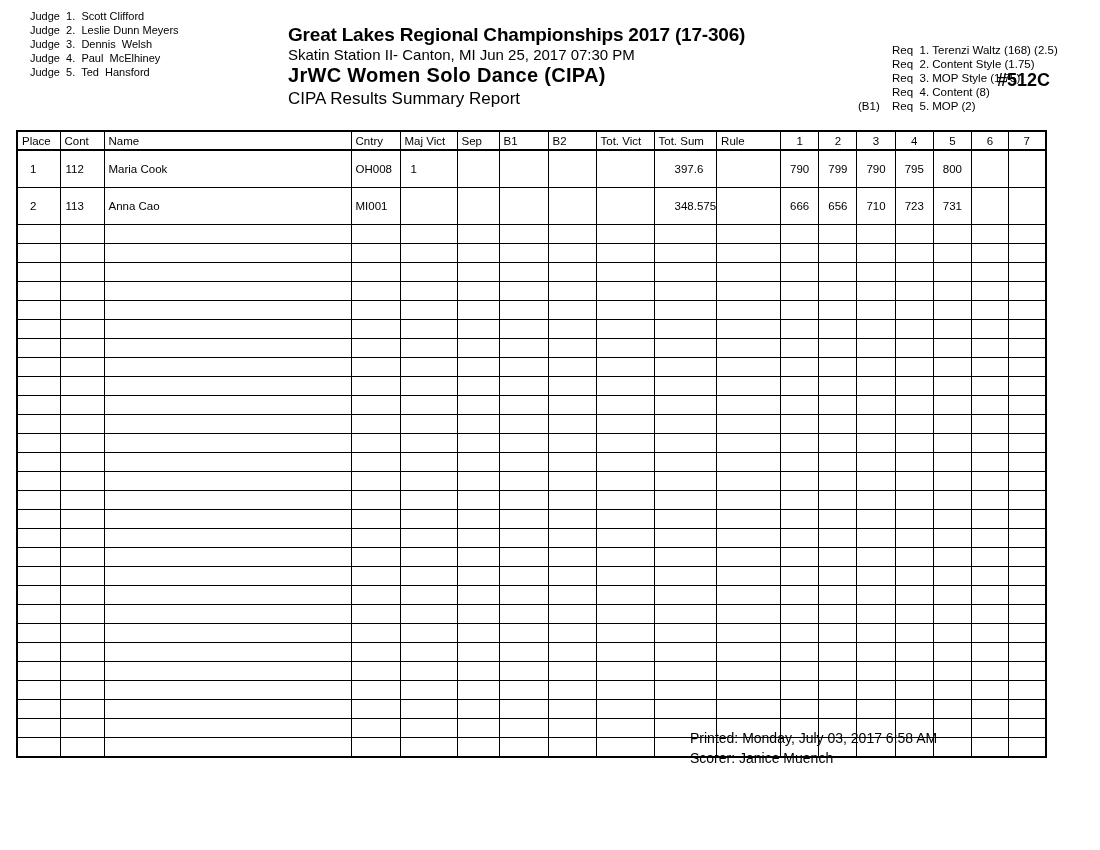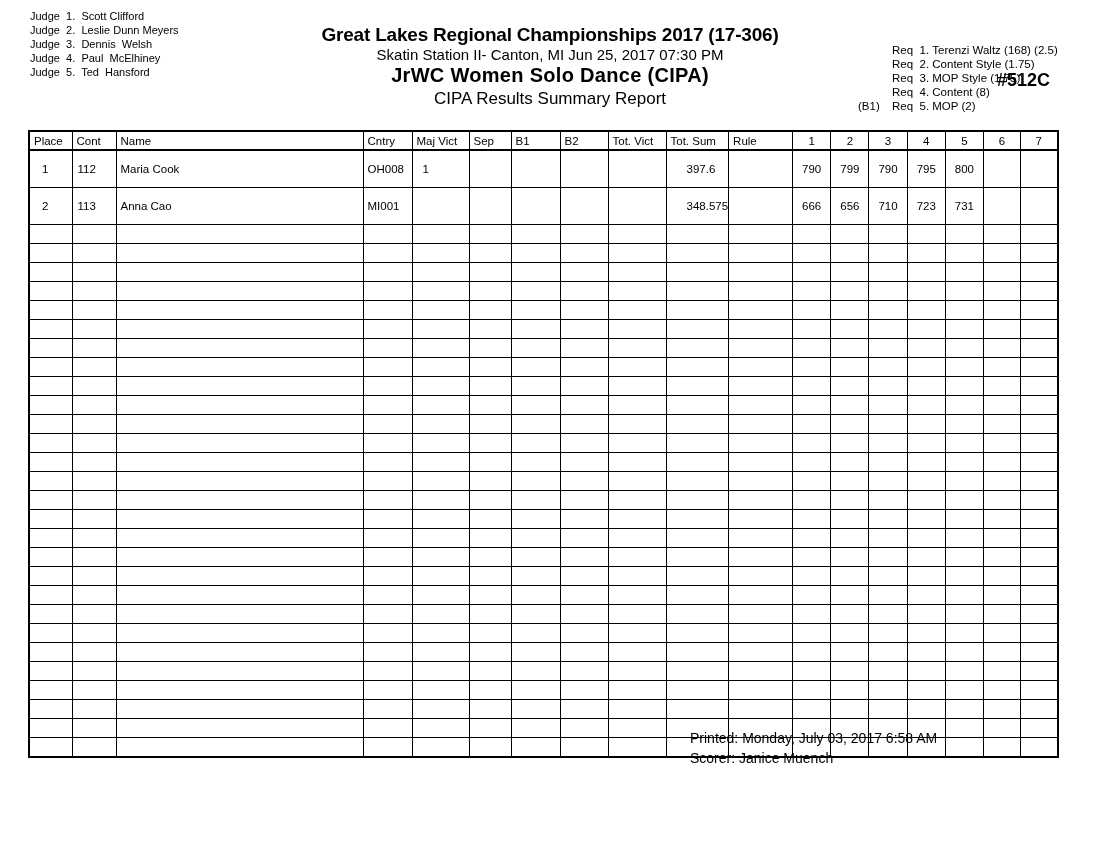--- a/index.html
+++ b/index.html
@@ -1,30 +1,30 @@
 <!DOCTYPE html>
 <html><head>
 <meta charset="utf-8">
 <style>
   html, body { margin:0; padding:0; background:#ffffff; }
   body { width:1100px; height:850px; position:relative; overflow:hidden;
          font-family:"Liberation Sans", sans-serif; color:#000; }
   .abs { position:absolute; }
   .judges { left:30px; top:9px; font-size:11px; line-height:14px; }
   .judges .j { white-space:pre; }
-  .center-head { left:300px; width:500px; top:24px; text-align:center; }
+  .center-head { left:288px; width:500px; top:24px; }
   .title { font-size:19px; font-weight:bold; line-height:22px; letter-spacing:-0.2px; }
   .subtitle { font-size:15px; line-height:17px; }
   .event { font-size:20px; font-weight:bold; line-height:25px; letter-spacing:0.3px; }
   .report { font-size:17px; line-height:22px; }
   .event-num { left:940px; width:110px; top:26px; text-align:right; font-size:18px; font-weight:bold;margin-top:44px; }
   .reqs { left:858px; top:43px; font-size:11.5px; line-height:14px; }
   .reqs .r { white-space:pre; display:flex; }
   .reqs .pref { width:34px; text-align:left; }
-  table.grid { position:absolute; left:28px; top:130px; border-collapse:collapse; table-layout:fixed; }
+  table.grid { position:absolute; left:16px; top:130px; border-collapse:collapse; table-layout:fixed; }
   table.grid td, table.grid th { border:1px solid #000; height:18px; padding:0 0 0 4px; font-size:11.5px;
       font-weight:normal; text-align:left; overflow:hidden; white-space:nowrap; }
   table.grid thead th { border-bottom:2px solid #000; height:17px; }
   table.grid { border:2px solid #000; }
   table.grid td.c, table.grid th.c { text-align:center; padding:0; }
   table.grid td.cnum { text-align:right; padding:9px; }
   table.grid td.pl { padding-left:12px; }
   table.grid td.ct { padding-left:5px; }
   table.grid td.mv { padding-left:10px; }
   table.grid td.ts { padding-left:20px; }

